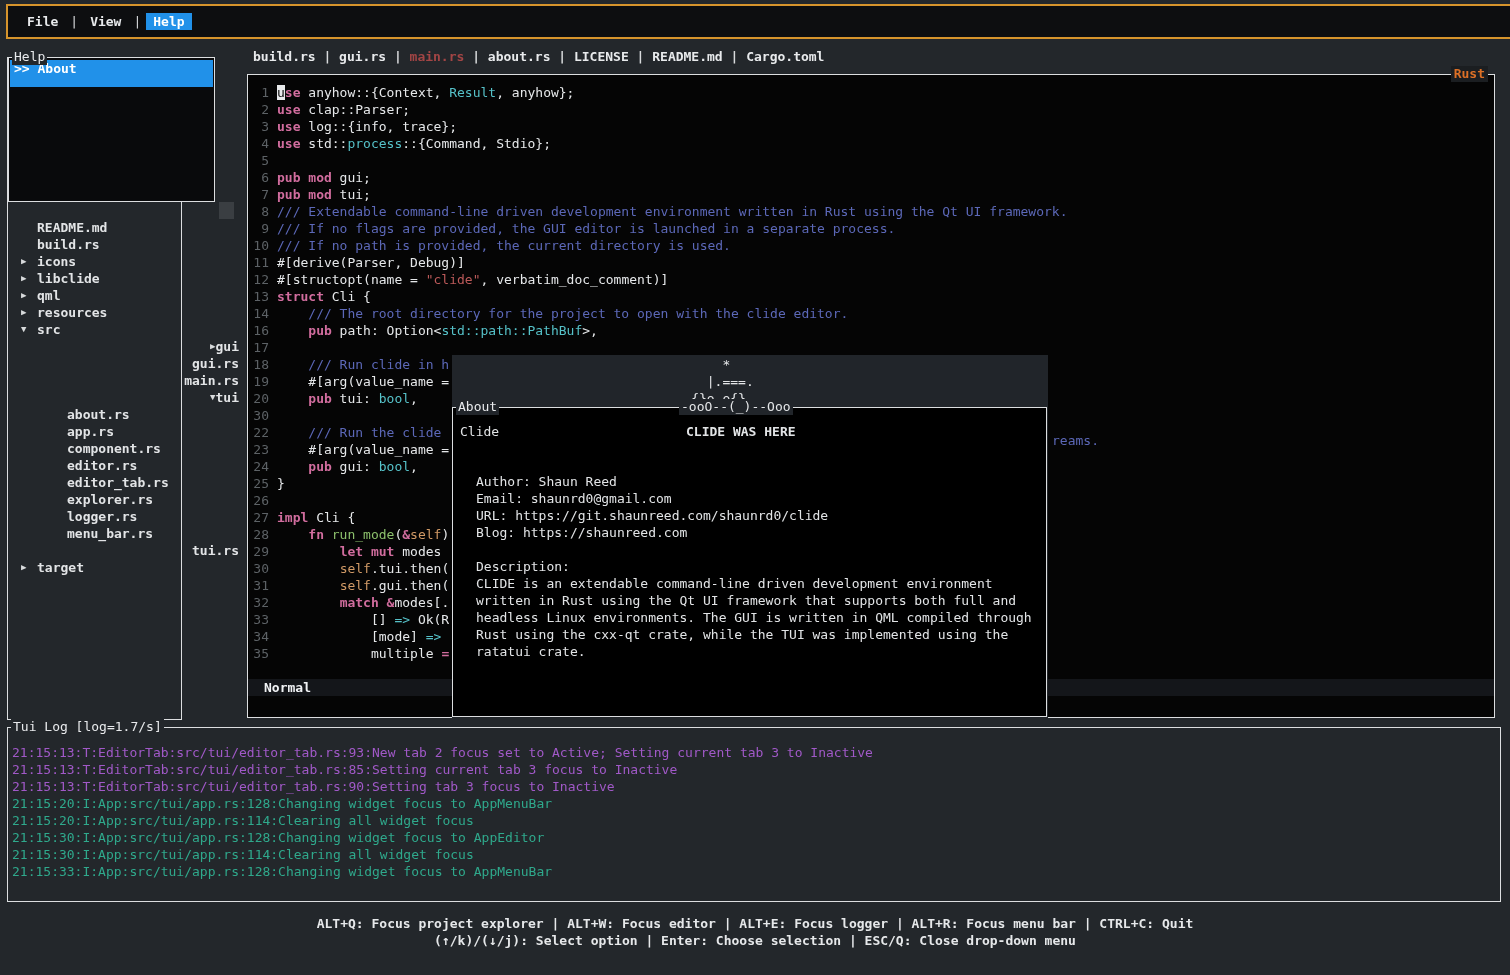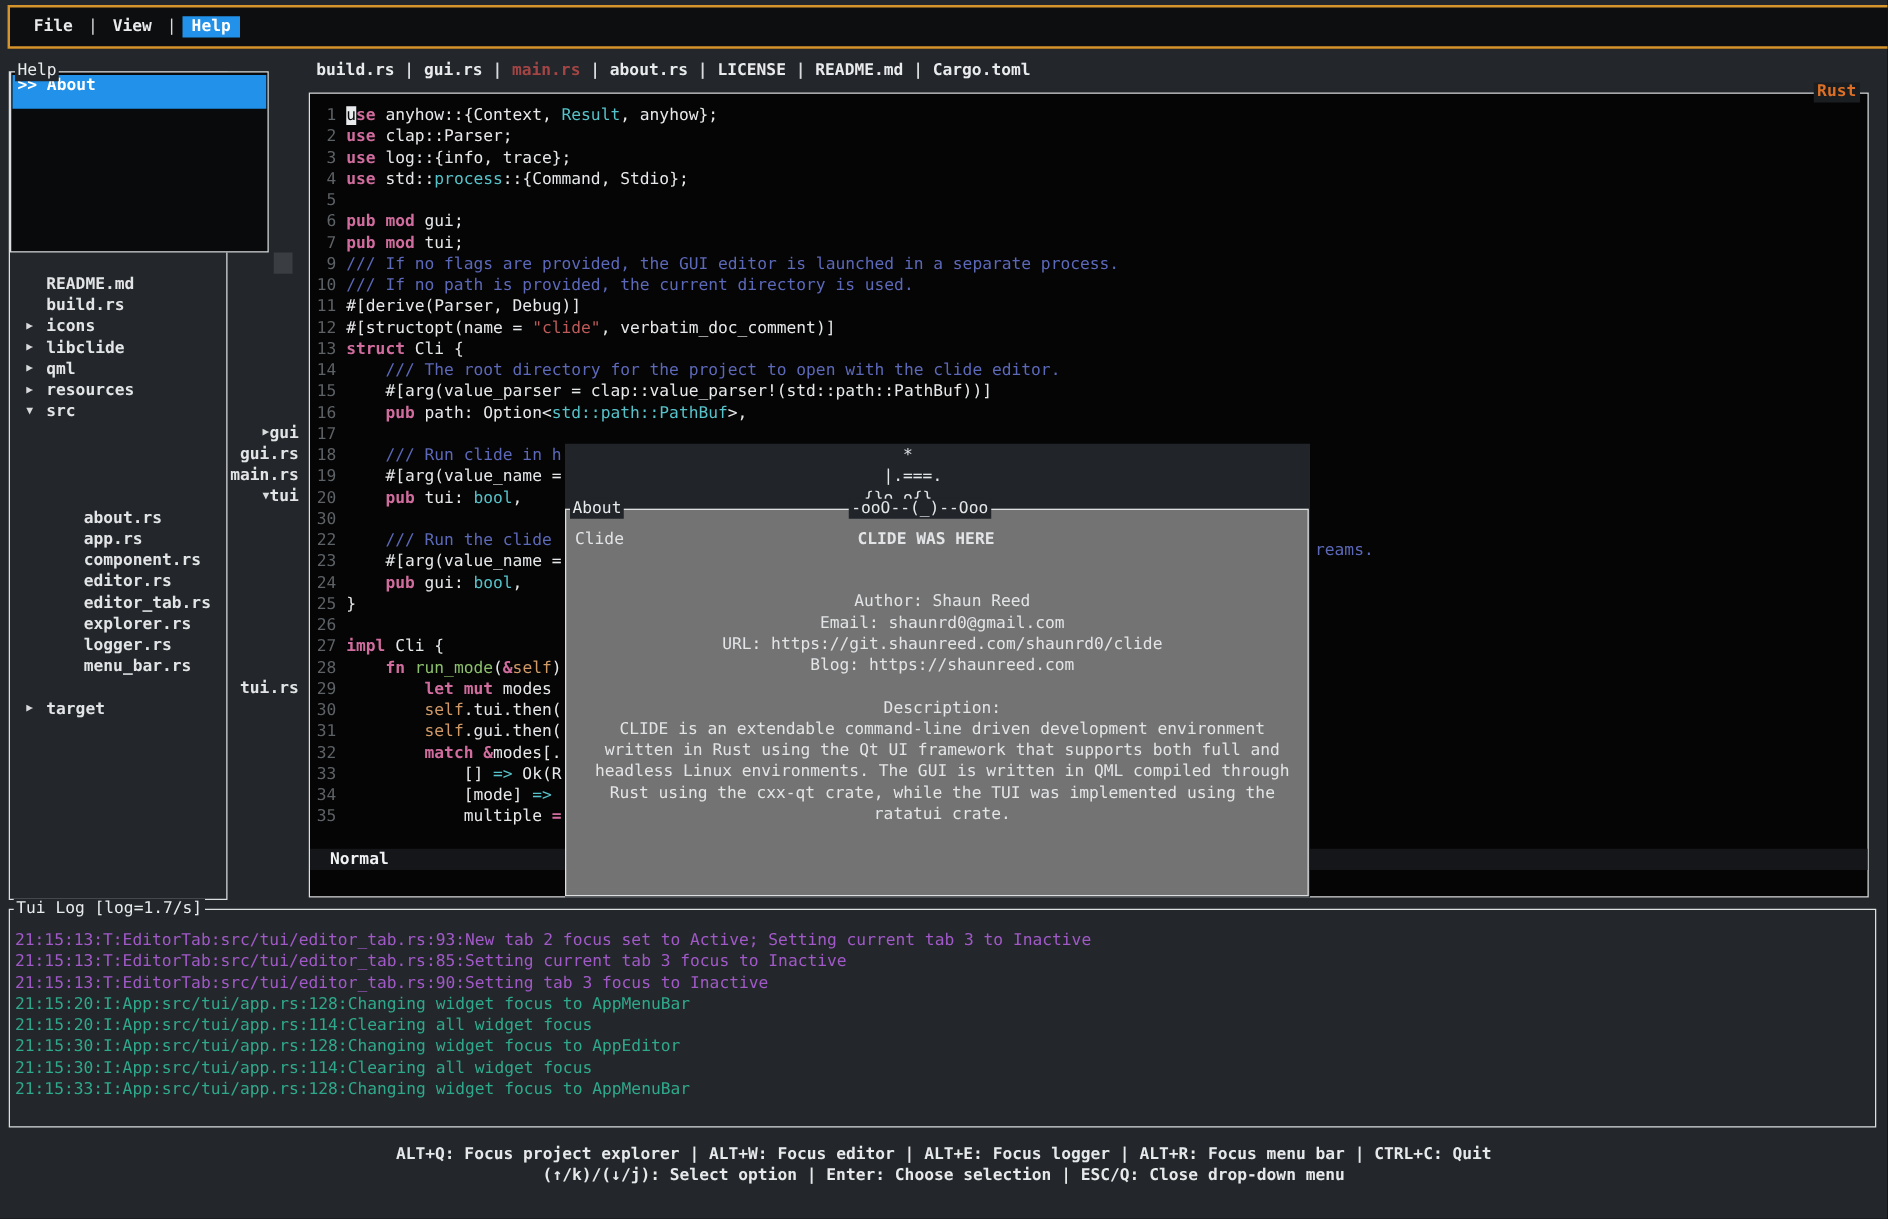--- a/index.html
+++ b/index.html
@@ -64,21 +64,21 @@
   .cm{color:#5c68b8;} .str{color:#bd5a5a;} .fnn{color:#8cc06c;} .slf{color:#d19a66;}
   .cur{background:#e8eaec;color:#0a0a0a;}
   .modebar{
     position:absolute;left:0;top:603.5px;width:1246px;height:17px;line-height:17px;
     background:#14161a;font-weight:bold;color:#f0f2f4;padding-left:16px;box-sizing:border-box;
   }
   .line22-overflow{left:1052px;top:432px;height:17px;line-height:17px;color:#5c68b8;z-index:4;}
   
   .about-overlay{left:452px;top:355px;width:596px;height:363px;background:#21252a;z-index:10;}
   .art{position:absolute;left:200px;top:1px;margin:0;white-space:pre;color:#e4e6e8;line-height:17px;font-size:13px;font-family:"DejaVu Sans Mono",monospace;}
-  .about-box{position:absolute;left:0;top:52px;width:593px;height:308px;border:1.5px solid #dcdee0;background:#737373;text-align:center;}
+  .about-box{position:absolute;left:0;top:52px;width:593px;height:308px;border:1.5px solid #dcdee0;background:#000000;}
   .about-box .panel-title{background:#21252a;}
   .border-art{position:absolute;top:-9px;left:226px;background:#21252a;padding:0 2px;line-height:16px;color:#e4e6e8;}
   .popup-name{position:absolute;left:7px;top:15px;height:17px;line-height:17px;color:#e2e4e6;}
   .popup-motto{position:absolute;left:233px;top:15px;height:17px;line-height:17px;color:#e2e4e6;font-weight:bold;}
   .popup-body{position:absolute;left:7px;top:49px;margin:16px;white-space:pre;color:#e2e4e6;line-height:17px;font-size:13px;font-family:"DejaVu Sans Mono",monospace;}
   
   .log-panel{left:7px;top:727px;width:1492px;height:173px;border:1.5px solid #dcdee0;}
   .log-lines{position:absolute;left:4px;top:16px;width:1480px;}
   .lrow{height:17px;line-height:17px;white-space:pre;overflow:hidden;}
   .lv-trace{color:#a159c8;} .lv-info{color:#2fa98c;}
@@ -129,27 +129,27 @@
 <div class="abs editor-panel">
   <span class="lang-badge">Rust</span>
   <div class="code">
       <div class="crow"><span class="ln">1</span><span class="cur">u</span><span class="kw">se</span><span class="w"> anyhow::{Context, </span><span class="ty">Result</span><span class="w">, anyhow};</span></div>
       <div class="crow"><span class="ln">2</span><span class="kw">use</span><span class="w"> clap::Parser;</span></div>
       <div class="crow"><span class="ln">3</span><span class="kw">use</span><span class="w"> log::{info, trace};</span></div>
       <div class="crow"><span class="ln">4</span><span class="kw">use</span><span class="w"> std::</span><span class="ty">process</span><span class="w">::{Command, Stdio};</span></div>
       <div class="crow"><span class="ln">5</span></div>
       <div class="crow"><span class="ln">6</span><span class="kw">pub mod</span><span class="w"> gui;</span></div>
       <div class="crow"><span class="ln">7</span><span class="kw">pub mod</span><span class="w"> tui;</span></div>
+      <div class="crow"><span class="ln">8</span><span class="cm">/// Extendable command-line driven development environment written in Rust using the Qt UI framework.</span></div>
       <div class="crow"><span class="ln">9</span><span class="cm">/// If no flags are provided, the GUI editor is launched in a separate process.</span></div>
       <div class="crow"><span class="ln">10</span><span class="cm">/// If no path is provided, the current directory is used.</span></div>
       <div class="crow"><span class="ln">11</span><span class="w">#[derive(Parser, Debug)]</span></div>
       <div class="crow"><span class="ln">12</span><span class="w">#[structopt(name = </span><span class="str">"clide"</span><span class="w">, verbatim_doc_comment)]</span></div>
       <div class="crow"><span class="ln">13</span><span class="kw">struct</span><span class="w"> Cli {</span></div>
       <div class="crow"><span class="ln">14</span><span class="cm">    /// The root directory for the project to open with the clide editor.</span></div>
-      <div class="crow"><span class="ln">15</span><span class="w">    #[arg(value_parser = clap::value_parser!(std::path::PathBuf))]</span></div>
       <div class="crow"><span class="ln">16</span><span class="w">    </span><span class="kw">pub</span><span class="w"> path: Option&lt;</span><span class="ty">std::path::PathBuf</span><span class="w">&gt;,</span></div>
       <div class="crow"><span class="ln">17</span></div>
       <div class="crow"><span class="ln">18</span><span class="w">    </span><span class="cm">/// Run clide in h</span></div>
       <div class="crow"><span class="ln">19</span><span class="w">    #[arg(value_name =</span></div>
       <div class="crow"><span class="ln">20</span><span class="w">    </span><span class="kw">pub</span><span class="w"> tui: </span><span class="ty">bool</span><span class="w">,</span></div>
       <div class="crow"><span class="ln">30</span></div>
       <div class="crow"><span class="ln">22</span><span class="w">    </span><span class="cm">/// Run the clide</span></div>
       <div class="crow"><span class="ln">23</span><span class="w">    #[arg(value_name =</span></div>
       <div class="crow"><span class="ln">24</span><span class="w">    </span><span class="kw">pub</span><span class="w"> gui: </span><span class="ty">bool</span><span class="w">,</span></div>
       <div class="crow"><span class="ln">25</span><span class="w">}</span></div>

